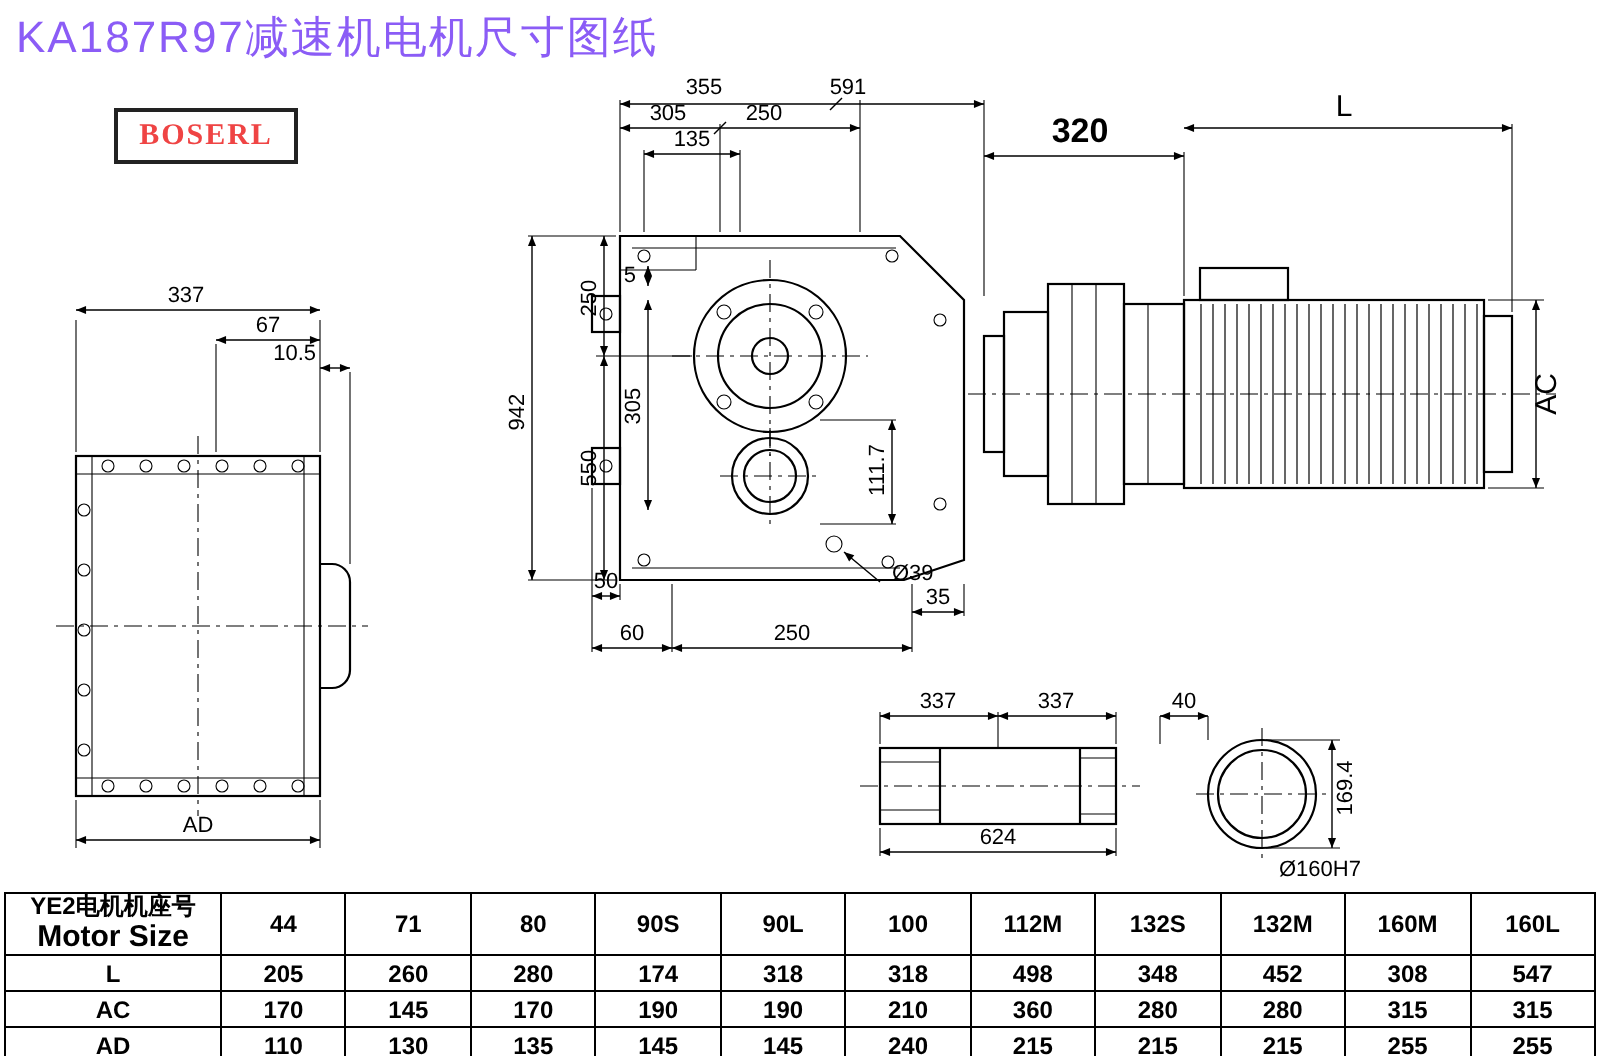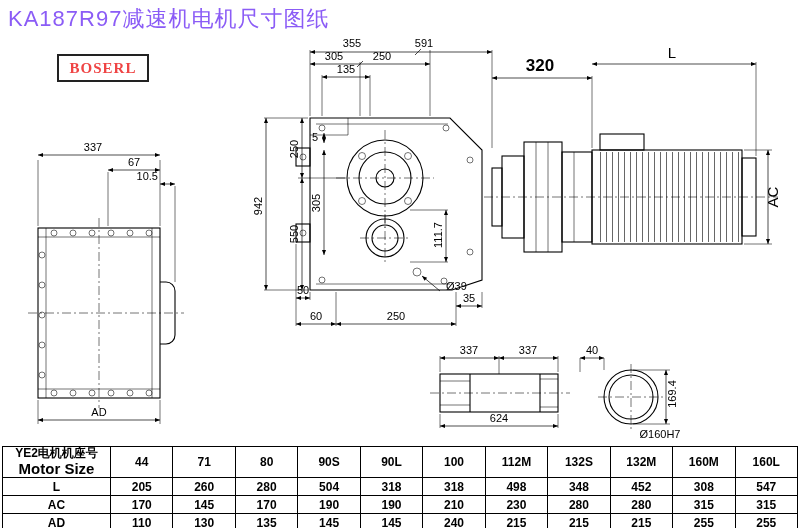--- a/index.html
+++ b/index.html
@@ -276,38 +276,38 @@
       <th>160M</th>
       <th>160L</th>
     </tr>
   </thead>
   <tbody>
     <tr>
       <td>L</td>
       <td>205</td>
       <td>260</td>
       <td>280</td>
-      <td>504</td>
+      <td>174</td>
       <td>318</td>
       <td>318</td>
       <td>498</td>
       <td>348</td>
       <td>452</td>
       <td>308</td>
       <td>547</td>
     </tr>
     <tr>
       <td>AC</td>
       <td>170</td>
       <td>145</td>
       <td>170</td>
       <td>190</td>
       <td>190</td>
       <td>210</td>
-      <td>230</td>
+      <td>360</td>
       <td>280</td>
       <td>280</td>
       <td>315</td>
       <td>315</td>
     </tr>
     <tr>
       <td>AD</td>
       <td>110</td>
       <td>130</td>
       <td>135</td>

